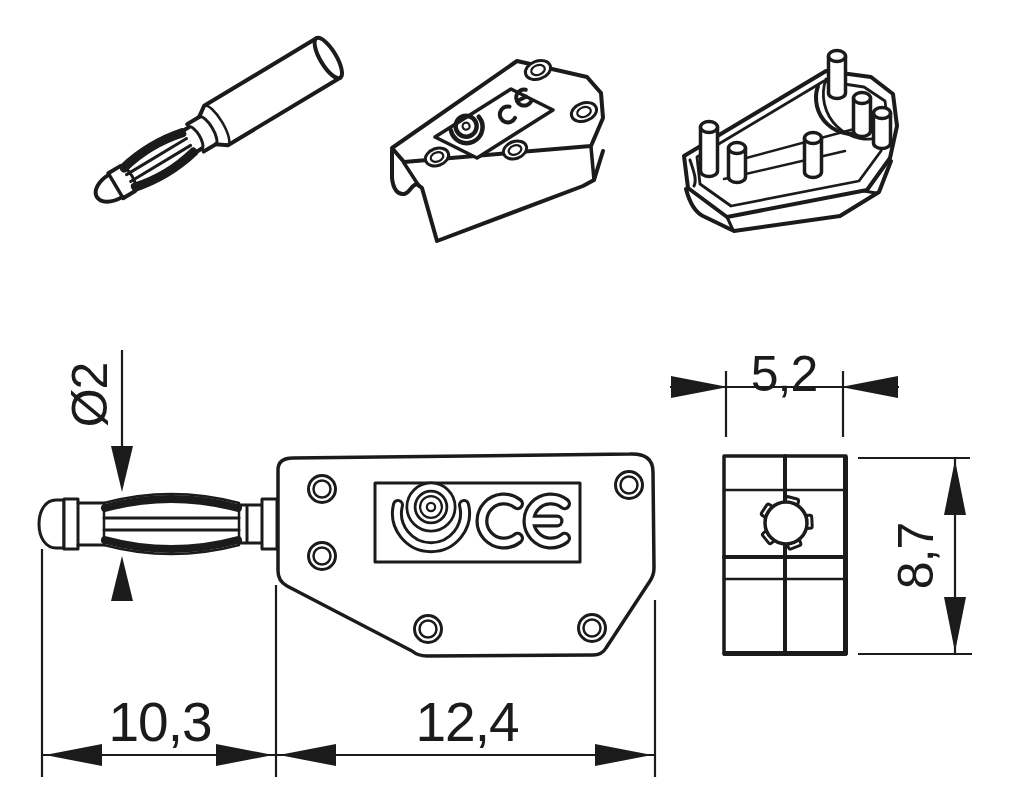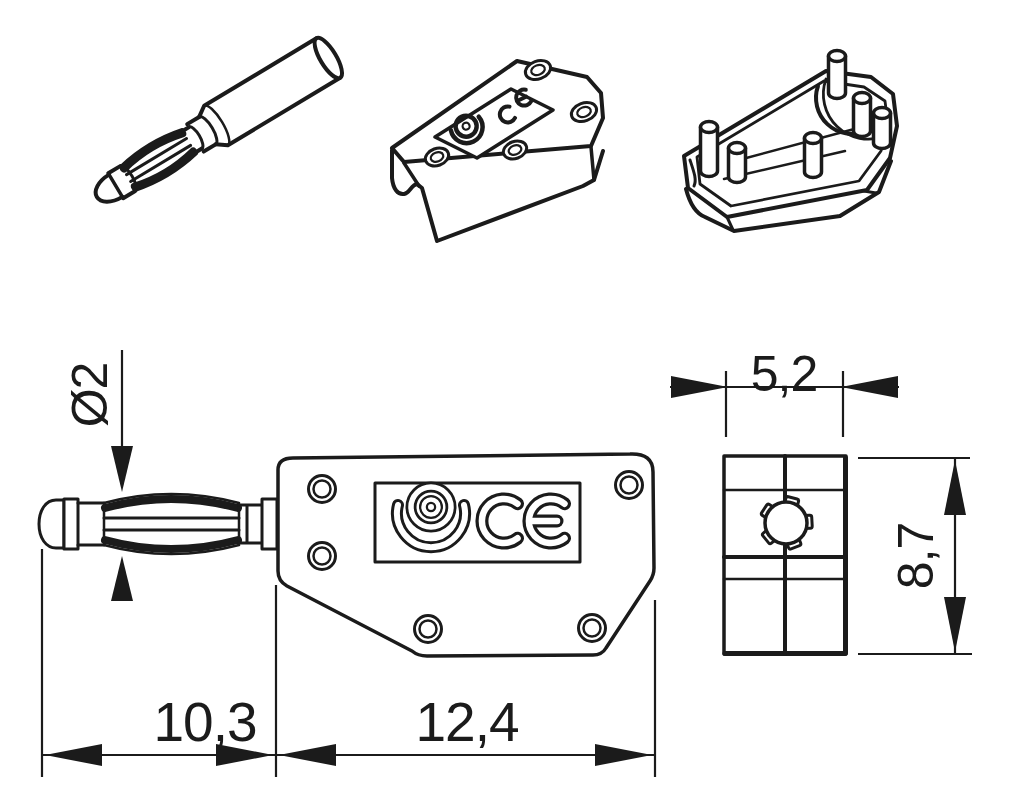--- a/index.html
+++ b/index.html
@@ -219,18 +219,18 @@
         <path d="M858,458 L970,458 M858,654 L972,654" stroke-width="2.2"></path>
         <path d="M955,459 L955,653" stroke-width="2.2"></path>
         <path d="M955,460 L944,515 L966,515 Z" fill="#1b1b1b" stroke="none"></path>
         <path d="M955,652 L944,597 L966,597 Z" fill="#1b1b1b" stroke="none"></path>
       </g>
     </g>
   </g>
 </svg>
 
 <div class="dim-label rot" style="left:90px;top:395px;">Ø2</div>
-<div class="dim-label big" style="left:160px;top:722px;margin-left:45px;">10,3</div>
+<div class="dim-label big" style="left:160px;top:722px;">10,3</div>
 <div class="dim-label big" style="left:467px;top:722px;">12,4</div>
 <div class="dim-label" style="left:784px;top:354px;margin-top:20px;">5,2</div>
 <div class="dim-label rot" style="left:916px;top:556px;">8,7</div>
 
 </div>
 
 </body></html>

